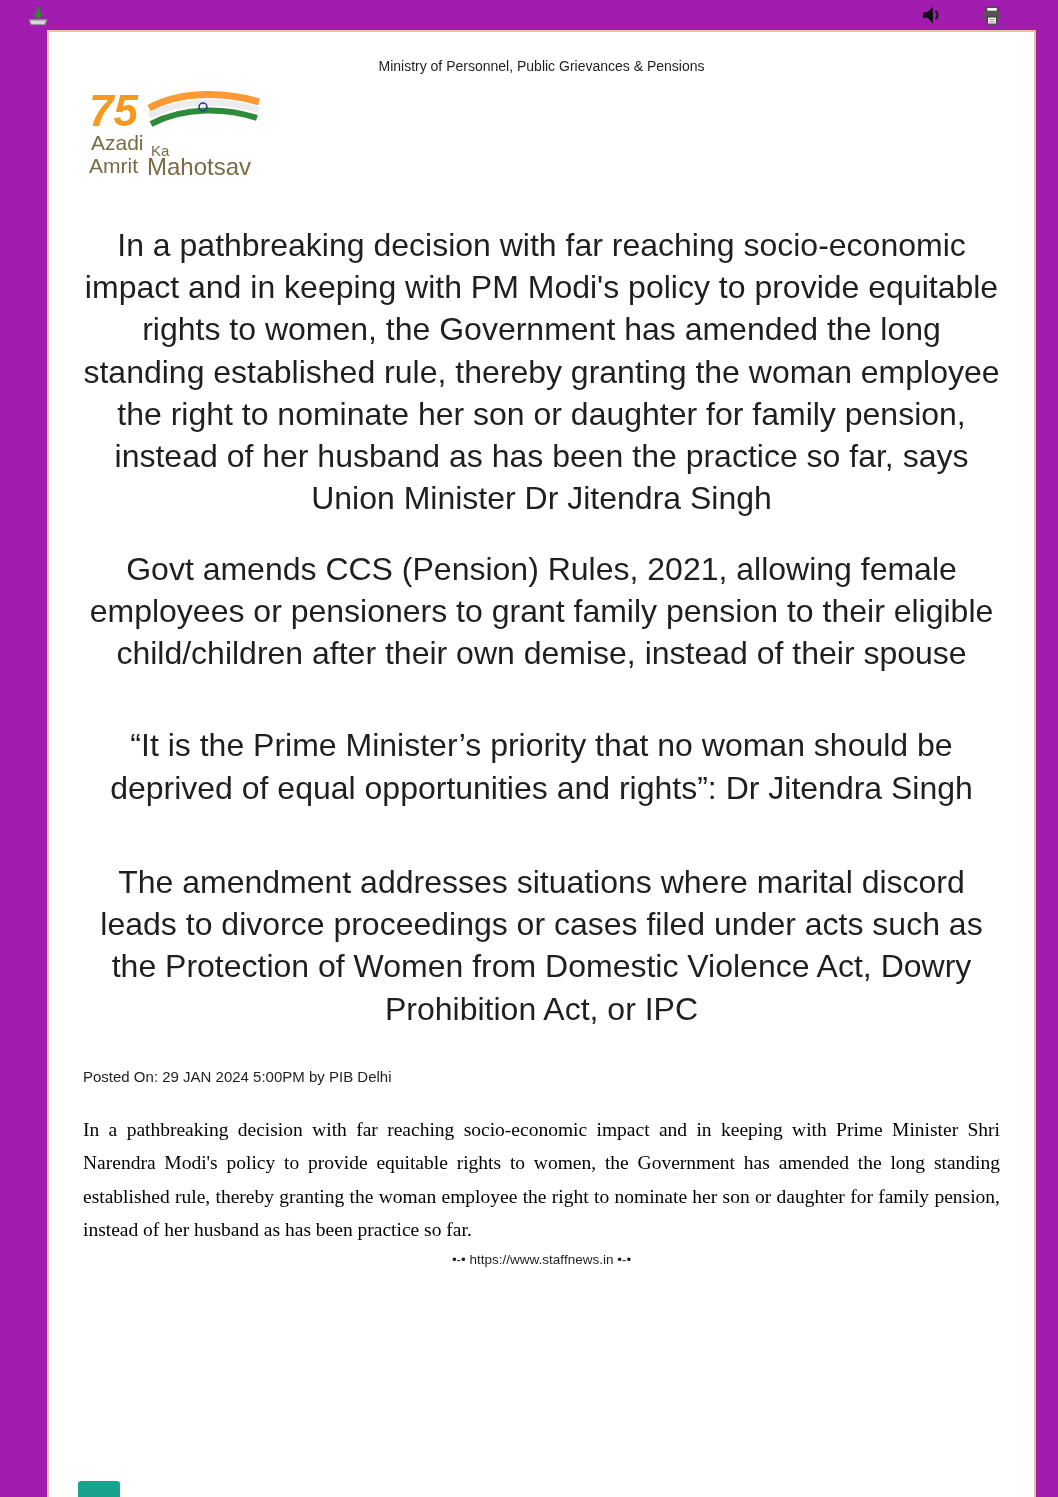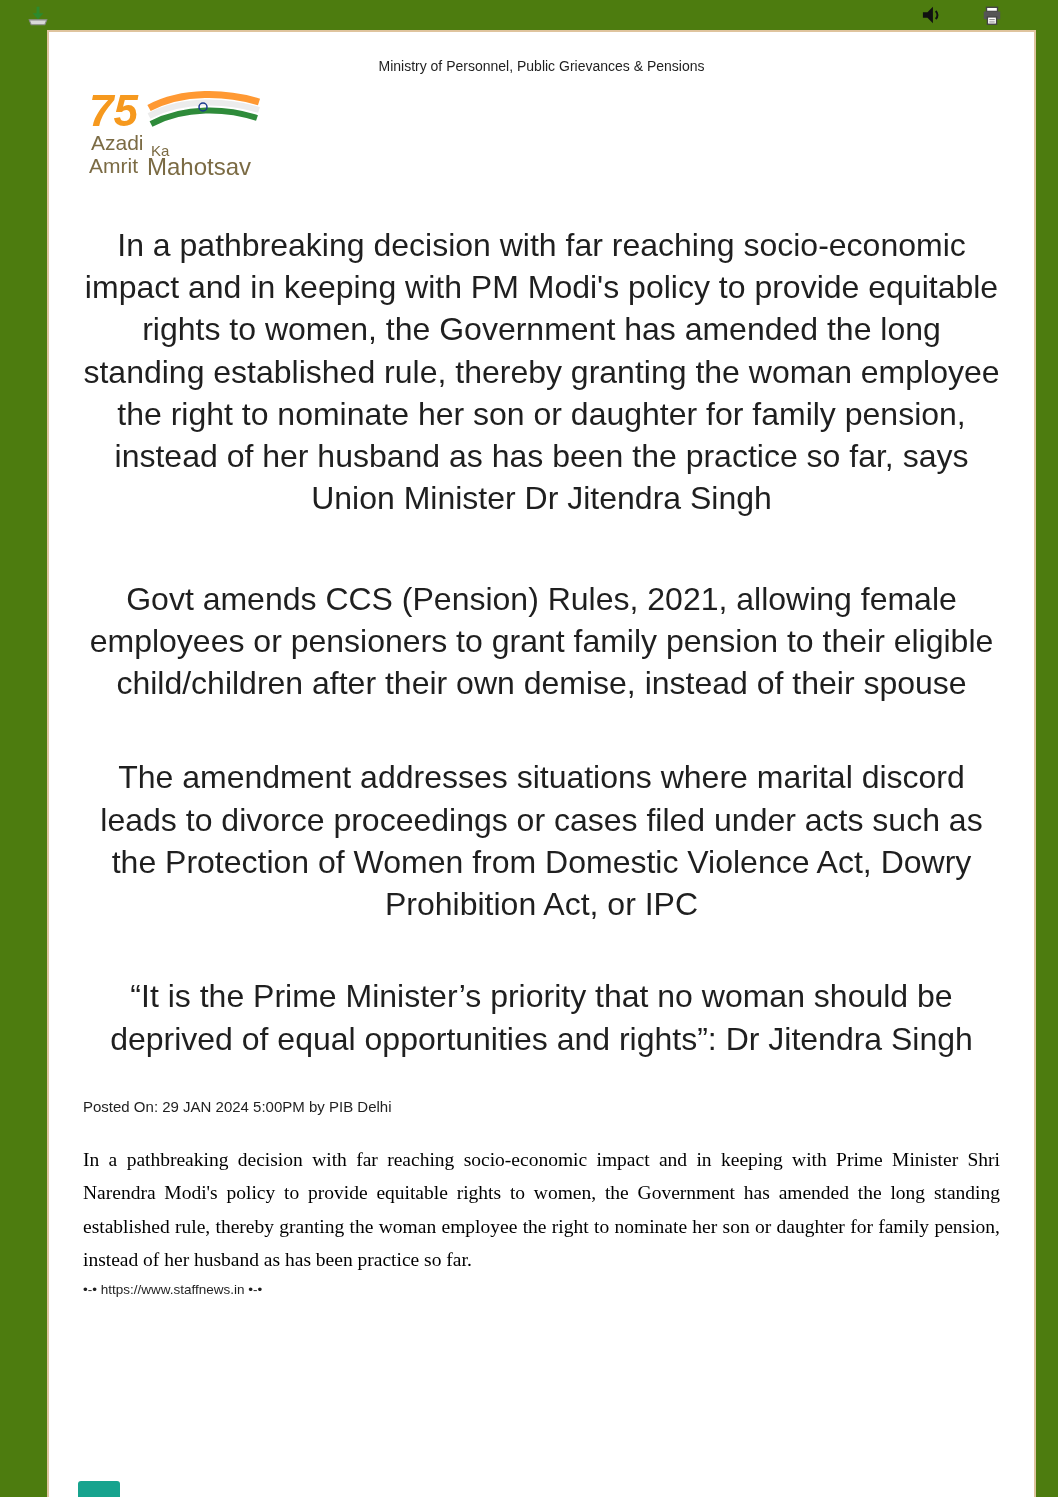--- a/index.html
+++ b/index.html
@@ -1,21 +1,21 @@
 <!DOCTYPE html>
 <html><head>
 <meta charset="utf-8">
 <style>
   * { margin:0; padding:0; box-sizing:border-box; }
   html, body { background:#ffffff; }
   .page {
     position:relative;
     width:1058px;
     height:1497px;
-    background:#4d7c0f;
+    background:#a21caf;
     font-family:"Liberation Sans", sans-serif;
     overflow:hidden;
     text-decoration:underline;
   }
   
   .toolbar { position:absolute; top:2px; left:0; width:100%; height:26px; }
   .tb-btn {
     position:absolute; width:24px; height:24px;
     background:none; border:none; cursor:pointer; padding:1px;
   }
@@ -43,39 +43,40 @@
   .logo-num { font-weight:bold; font-style:italic; }
 
   .headline {
     text-align:center;
     font-size:32px;
     line-height:1.32;
     color:#1f1f1f;
     font-weight:400;
   }
   .h1 { margin-top:40px; }
-  .h2 { margin-top:58px; }
+  .h2 { margin-top:28px; }
   .h3 { margin-top:52px; }
   .h4 { margin-top:50px; }
 
   .posted {
     text-align:left;
     font-size:15px;
     color:#1f1f1f;
     margin-top:38px;
   }
   .body-text {
     font-family:"Liberation Serif", serif;
     font-size:19.5px;
     line-height:1.72;
     text-align:justify;
     color:#000000;
     margin-top:28px;
   }
   .footer {
+    text-align:center;
     font-size:13.5px;
     color:#1f1f1f;
     margin-top:5px;
   }
   .share-partial {
     position:absolute;
     left:78px; bottom:0;
     width:42px; height:16px;
     background:#17a38e;
     border-radius:3px 3px 0 0;
@@ -126,22 +127,22 @@
         <circle cx="116" cy="21" r="4" fill="none" stroke="#1a3a8f" stroke-width="1.5"></circle>
       </g>
       <text x="4" y="64" font-size="21" fill="#7b6b44">Azadi</text>
       <text x="64" y="70" font-size="15" fill="#7b6b44">Ka</text>
       <text x="2" y="87" font-size="21" fill="#7b6b44">Amrit</text>
       <text x="60" y="89" font-size="24" fill="#7b6b44">Mahotsav</text>
     </svg>
 
     <div class="headline h1">In a pathbreaking decision with far reaching socio-economic impact and in keeping with PM Modi's policy to provide equitable rights to women, the Government has amended the long standing established rule, thereby granting the woman employee the right to nominate her son or daughter for family pension, instead of her husband as has been the practice so far, says Union Minister Dr Jitendra Singh</div>
     <div class="headline h2">Govt amends CCS (Pension) Rules, 2021, allowing female employees or pensioners to grant family pension to their eligible child/children after their own demise, instead of their spouse</div>
+    <div class="headline h4">“It is the Prime Minister’s priority that no woman should be deprived of equal opportunities and rights”: Dr Jitendra Singh</div>
     <div class="headline h3">The amendment addresses situations where marital discord leads to divorce proceedings or cases filed under acts such as the Protection of Women from Domestic Violence Act, Dowry Prohibition Act, or IPC</div>
-    <div class="headline h4">“It is the Prime Minister’s priority that no woman should be deprived of equal opportunities and rights”: Dr Jitendra Singh</div>
 
     <div class="posted">Posted On: 29 JAN 2024 5:00PM by PIB Delhi</div>
 
     <p class="body-text">In a pathbreaking decision with far reaching socio-economic impact and in keeping with Prime Minister Shri Narendra Modi's policy to provide equitable rights to women, the Government has amended the long standing established rule, thereby granting the woman employee the right to nominate her son or daughter for family pension, instead of her husband as has been practice so far.</p>
 
     <div class="footer">•-• https://www.staffnews.in •-•</div>
   </div>
 
   <button class="share-partial"></button>
 

